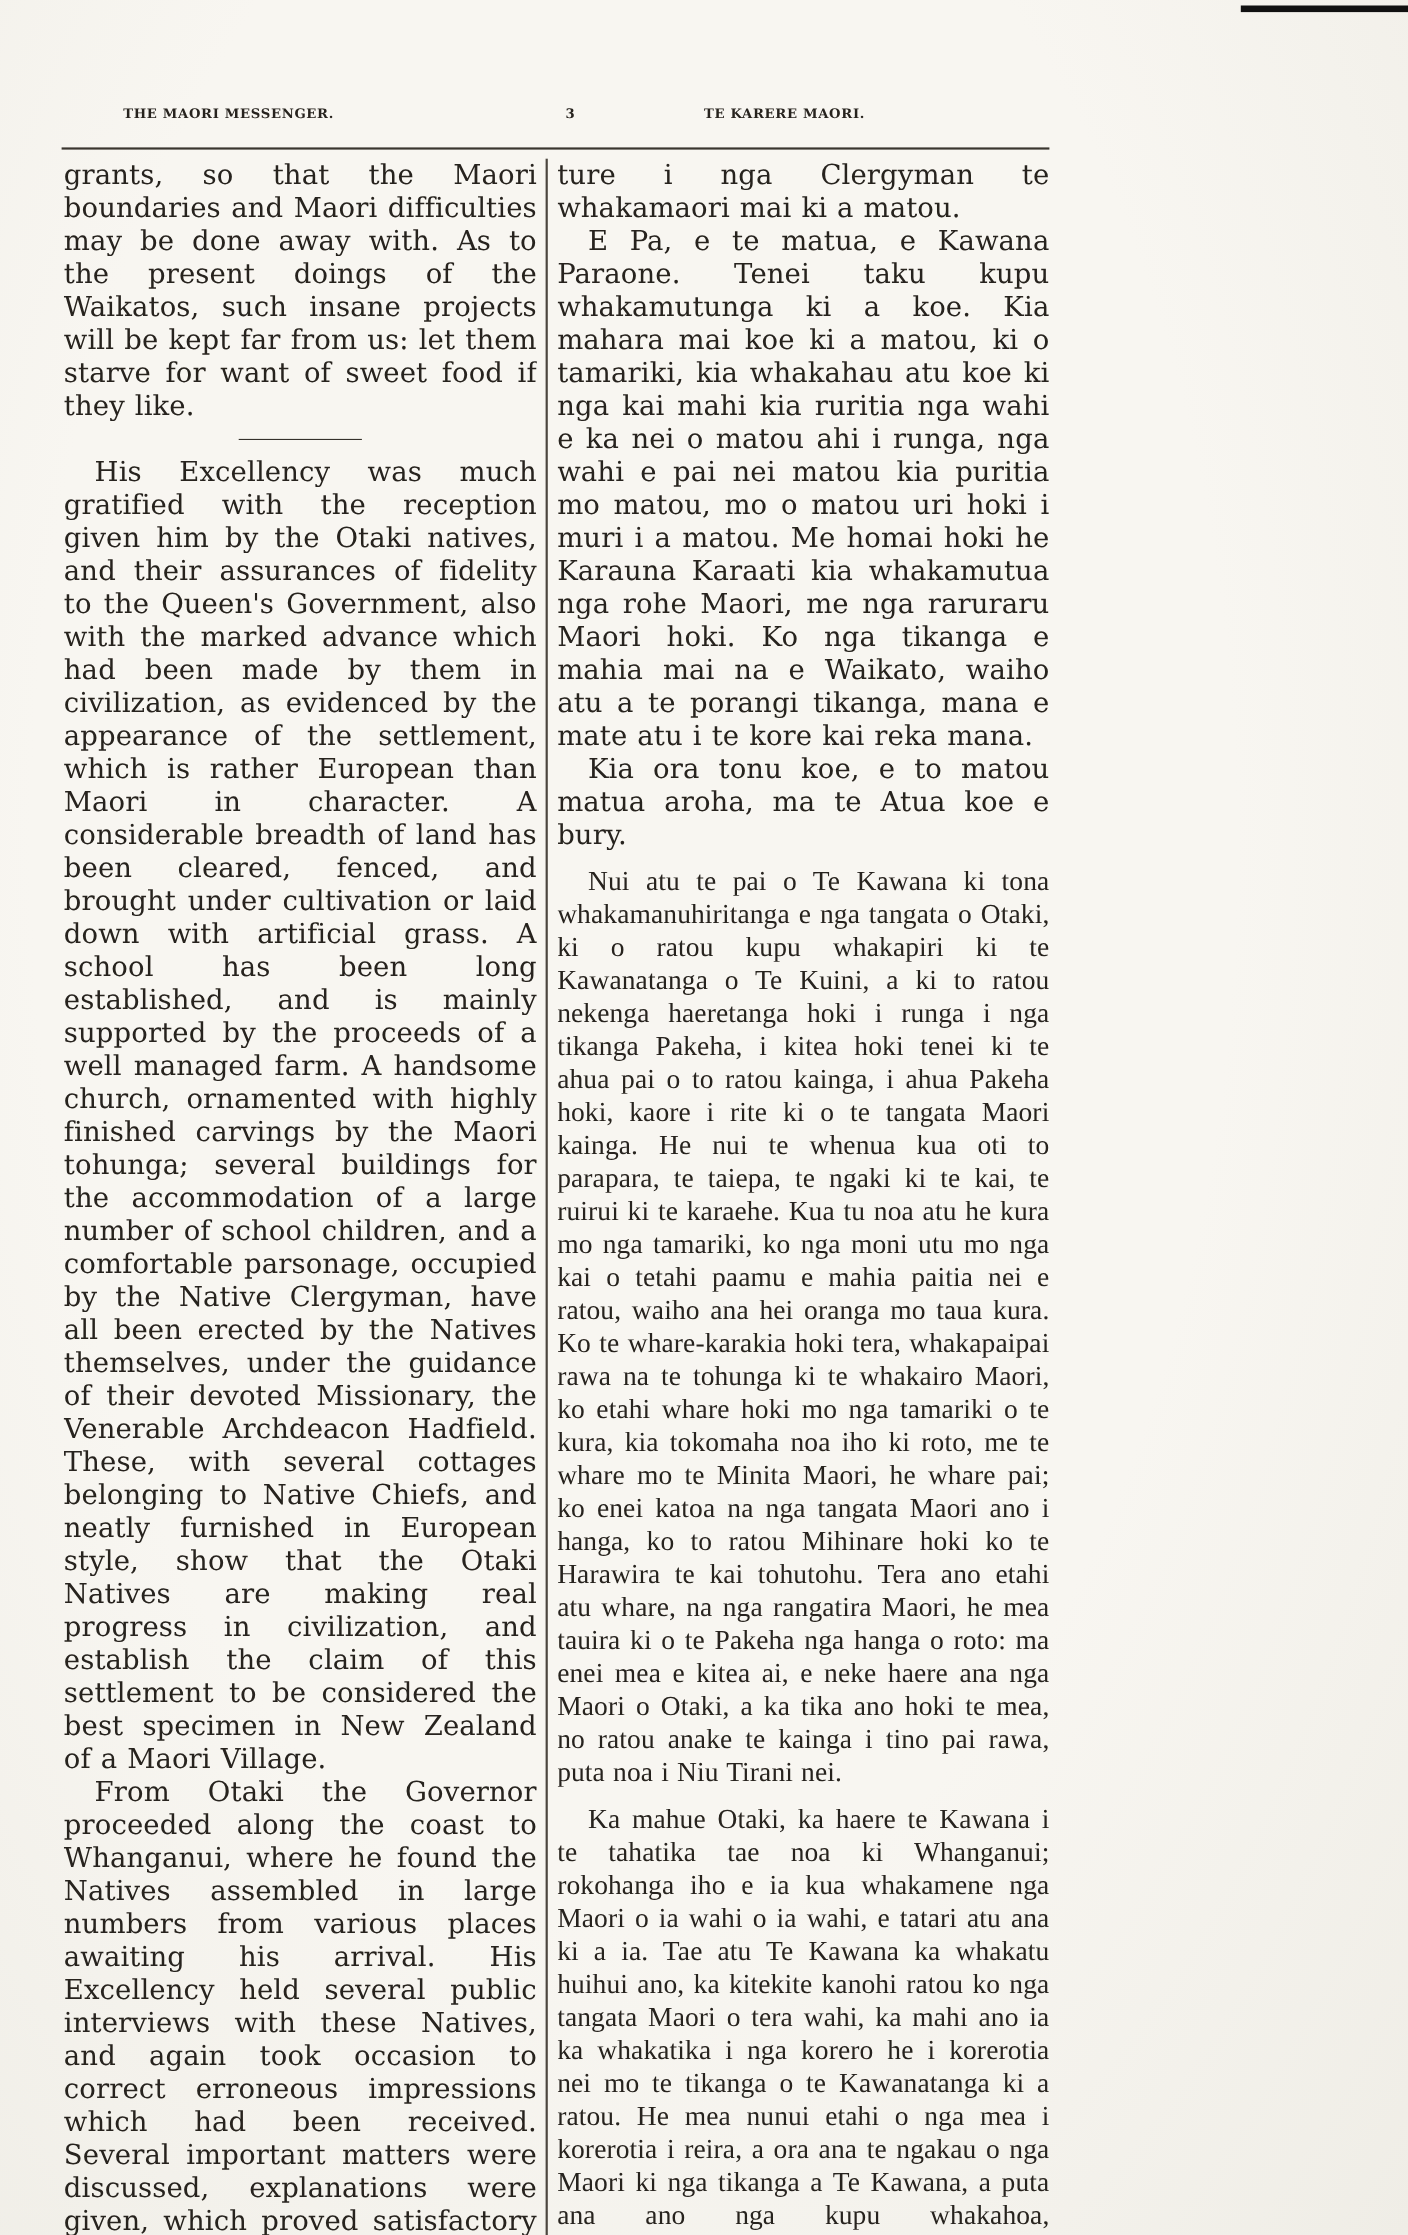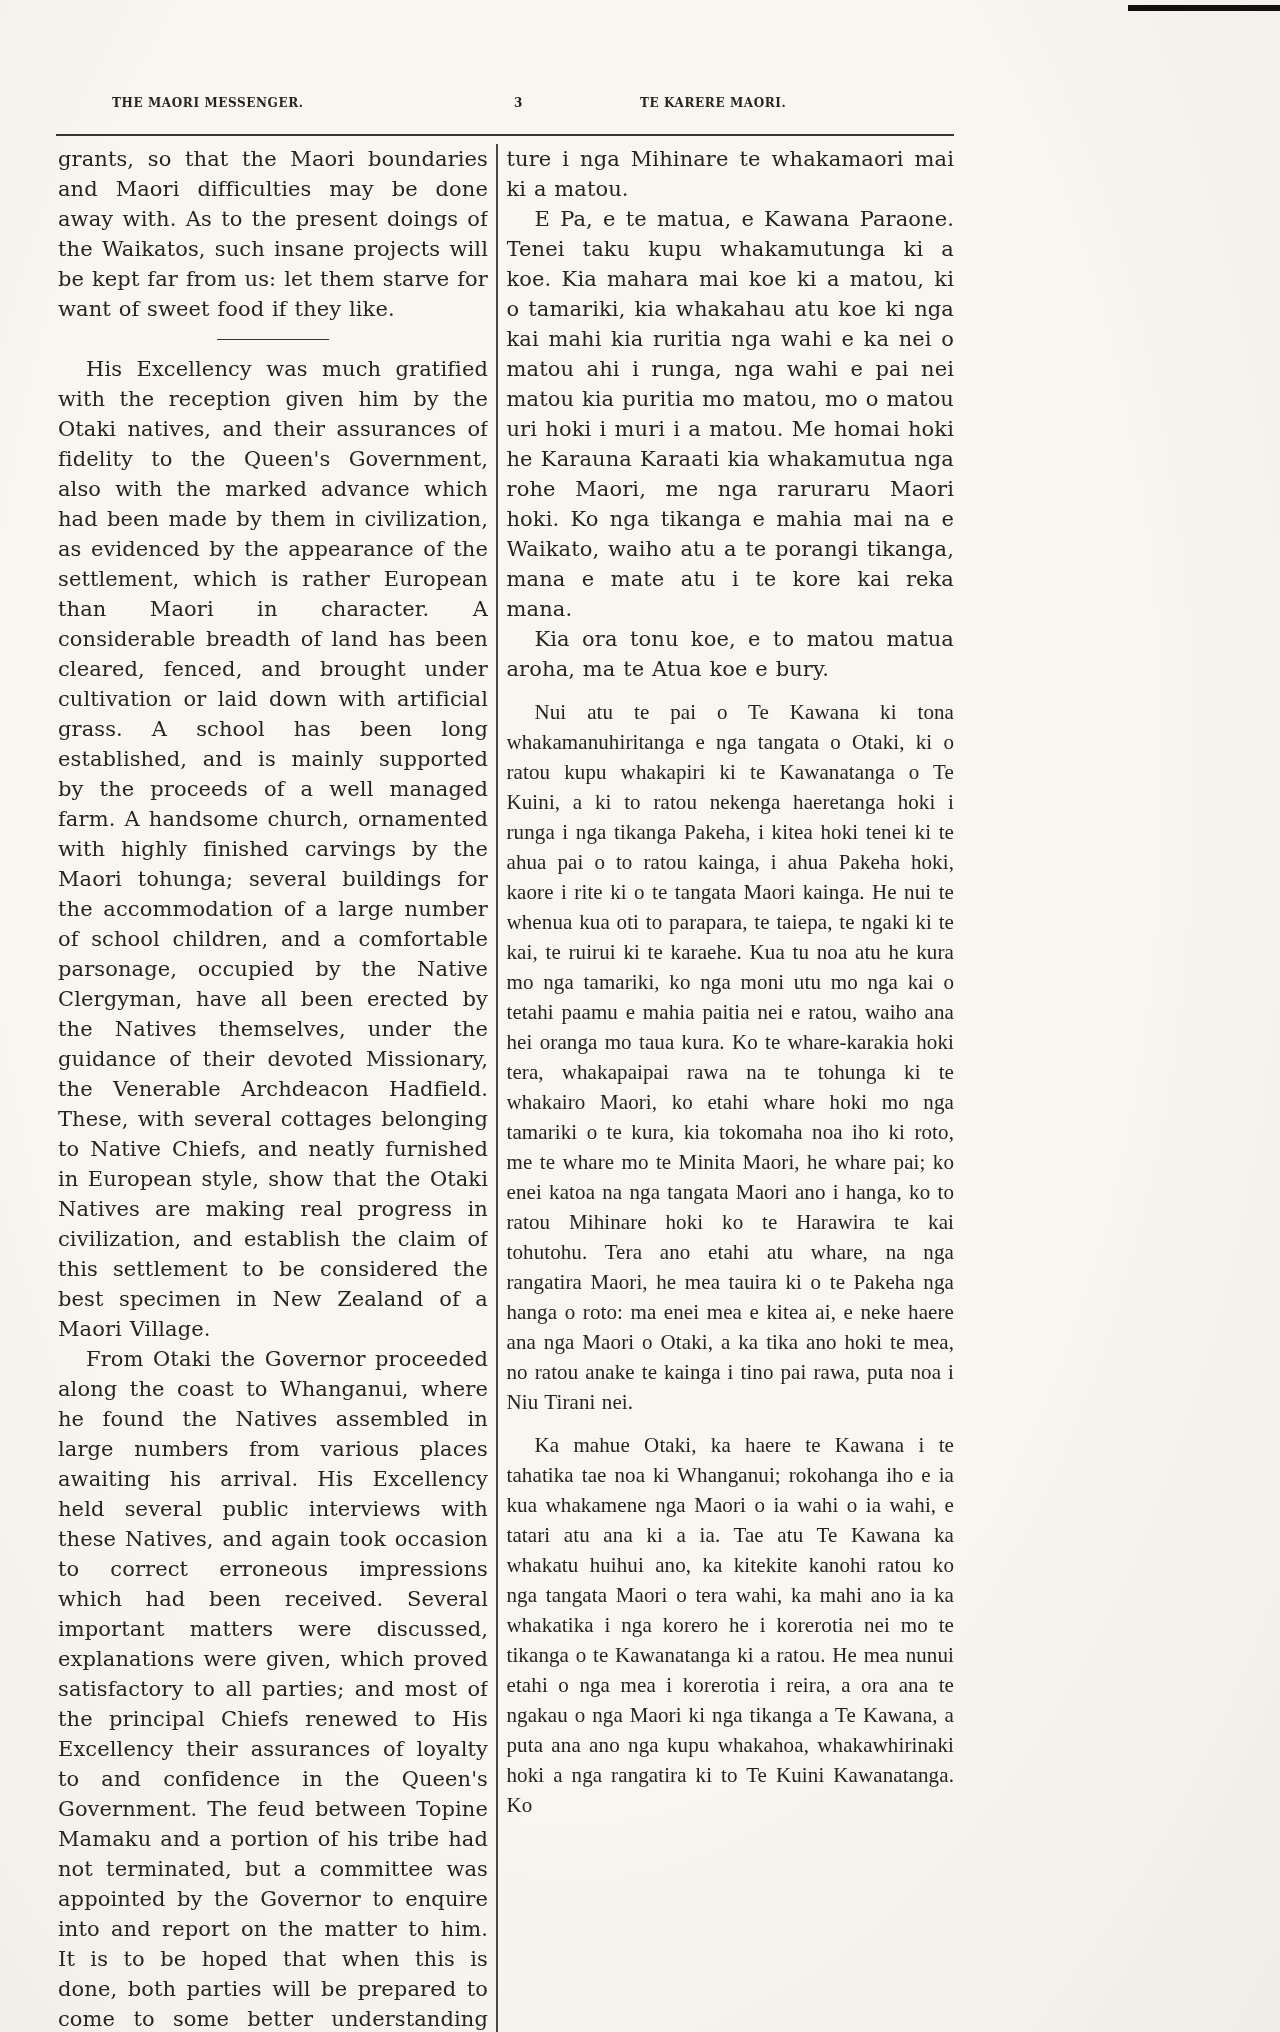--- a/index.html
+++ b/index.html
@@ -45,21 +45,21 @@
     position: absolute;
     top: 144px;
     left: 58px;
     width: 896px;
     height: 1888px;
     display: flex;
     overflow: hidden;
   }
   .col {
     text-align: justify;
-    font-size: 21px;
+    font-size: 25px;
     line-height: 30px;
     word-spacing: 1px;
     letter-spacing: 0.1px;
     overflow: hidden;
   }
   .col-left  { width: 430px; }
   .col-right { flex: 1; }
   .col-rule {
     width: 1.5px;
     background: #4c463f;
@@ -93,21 +93,21 @@
 
   <div class="columns">
     <section class="col col-left">
         <p class="para">grants, so that the Maori boundaries and Maori difficulties may be done away with. As to the present doings of the Waikatos, such insane projects will be kept far from us: let them starve for want of sweet food if they like.</p>
         <div class="para-rule"></div>
         <p class="para indent">His Excellency was much gratified with the reception given him by the Otaki natives, and their assurances of fidelity to the Queen's Government, also with the marked advance which had been made by them in civilization, as evidenced by the appearance of the settlement, which is rather European than Maori in character. A considerable breadth of land has been cleared, fenced, and brought under cultivation or laid down with artificial grass. A school has been long established, and is mainly supported by the proceeds of a well managed farm. A handsome church, ornamented with highly finished carvings by the Maori tohunga; several buildings for the accommodation of a large number of school children, and a comfortable parsonage, occupied by the Native Clergyman, have all been erected by the Natives themselves, under the guidance of their devoted Missionary, the Venerable Archdeacon Hadfield. These, with several cottages belonging to Native Chiefs, and neatly furnished in European style, show that the Otaki Natives are making real progress in civilization, and establish the claim of this settlement to be considered the best specimen in New Zealand of a Maori Village.</p>
         <p class="para indent">From Otaki the Governor proceeded along the coast to Whanganui, where he found the Natives assembled in large numbers from various places awaiting his arrival. His Excellency held several public interviews with these Natives, and again took occasion to correct erroneous impressions which had been received. Several important matters were discussed, explanations were given, which proved satisfactory to all parties; and most of the principal Chiefs renewed to His Excellency their assurances of loyalty to and confidence in the Queen's Government. The feud between Topine Mamaku and a portion of his tribe had not terminated, but a committee was appointed by the Governor to enquire into and report on the matter to him. It is to be hoped that when this is done, both parties will be prepared to come to some better understanding and to bury their animosities, and that means may be found of putting an end</p>
       </section>
     <div class="col-rule"></div>
     <section class="col col-right">
-        <p class="para">ture i nga Mihinare te whakamaori mai ki a matou.</p>
+        <p class="para">ture i nga Clergyman te whakamaori mai ki a matou.</p>
         <p class="para indent">E Pa, e te matua, e Kawana Paraone. Tenei taku kupu whakamutunga ki a koe. Kia mahara mai koe ki a matou, ki o tamariki, kia whakahau atu koe ki nga kai mahi kia ruritia nga wahi e ka nei o matou ahi i runga, nga wahi e pai nei matou kia puritia mo matou, mo o matou uri hoki i muri i a matou. Me homai hoki he Karauna Karaati kia whakamutua nga rohe Maori, me nga raruraru Maori hoki. Ko nga tikanga e mahia mai na e Waikato, waiho atu a te porangi tikanga, mana e mate atu i te kore kai reka mana.</p>
         <p class="para indent">Kia ora tonu koe, e to matou matua aroha, ma te Atua koe e bury.</p>
         <p class="para indent gap-before">Nui atu te pai o Te Kawana ki tona whakamanuhiritanga e nga tangata o Otaki, ki o ratou kupu whakapiri ki te Kawanatanga o Te Kuini, a ki to ratou nekenga haeretanga hoki i runga i nga tikanga Pakeha, i kitea hoki tenei ki te ahua pai o to ratou kainga, i ahua Pakeha hoki, kaore i rite ki o te tangata Maori kainga. He nui te whenua kua oti to parapara, te taiepa, te ngaki ki te kai, te ruirui ki te karaehe. Kua tu noa atu he kura mo nga tamariki, ko nga moni utu mo nga kai o tetahi paamu e mahia paitia nei e ratou, waiho ana hei oranga mo taua kura. Ko te whare-karakia hoki tera, whakapaipai rawa na te tohunga ki te whakairo Maori, ko etahi whare hoki mo nga tamariki o te kura, kia tokomaha noa iho ki roto, me te whare mo te Minita Maori, he whare pai; ko enei katoa na nga tangata Maori ano i hanga, ko to ratou Mihinare hoki ko te Harawira te kai tohutohu. Tera ano etahi atu whare, na nga rangatira Maori, he mea tauira ki o te Pakeha nga hanga o roto: ma enei mea e kitea ai, e neke haere ana nga Maori o Otaki, a ka tika ano hoki te mea, no ratou anake te kainga i tino pai rawa, puta noa i Niu Tirani nei.</p>
         <p class="para indent gap-before">Ka mahue Otaki, ka haere te Kawana i te tahatika tae noa ki Whanganui; rokohanga iho e ia kua whakamene nga Maori o ia wahi o ia wahi, e tatari atu ana ki a ia. Tae atu Te Kawana ka whakatu huihui ano, ka kitekite kanohi ratou ko nga tangata Maori o tera wahi, ka mahi ano ia ka whakatika i nga korero he i korerotia nei mo te tikanga o te Kawanatanga ki a ratou. He mea nunui etahi o nga mea i korerotia i reira, a ora ana te ngakau o nga Maori ki nga tikanga a Te Kawana, a puta ana ano nga kupu whakahoa, whakawhirinaki hoki a nga rangatira ki to Te Kuini Kawanatanga. Ko</p>
       </section>
   </div>
 
 </div>
 
 </body></html>

